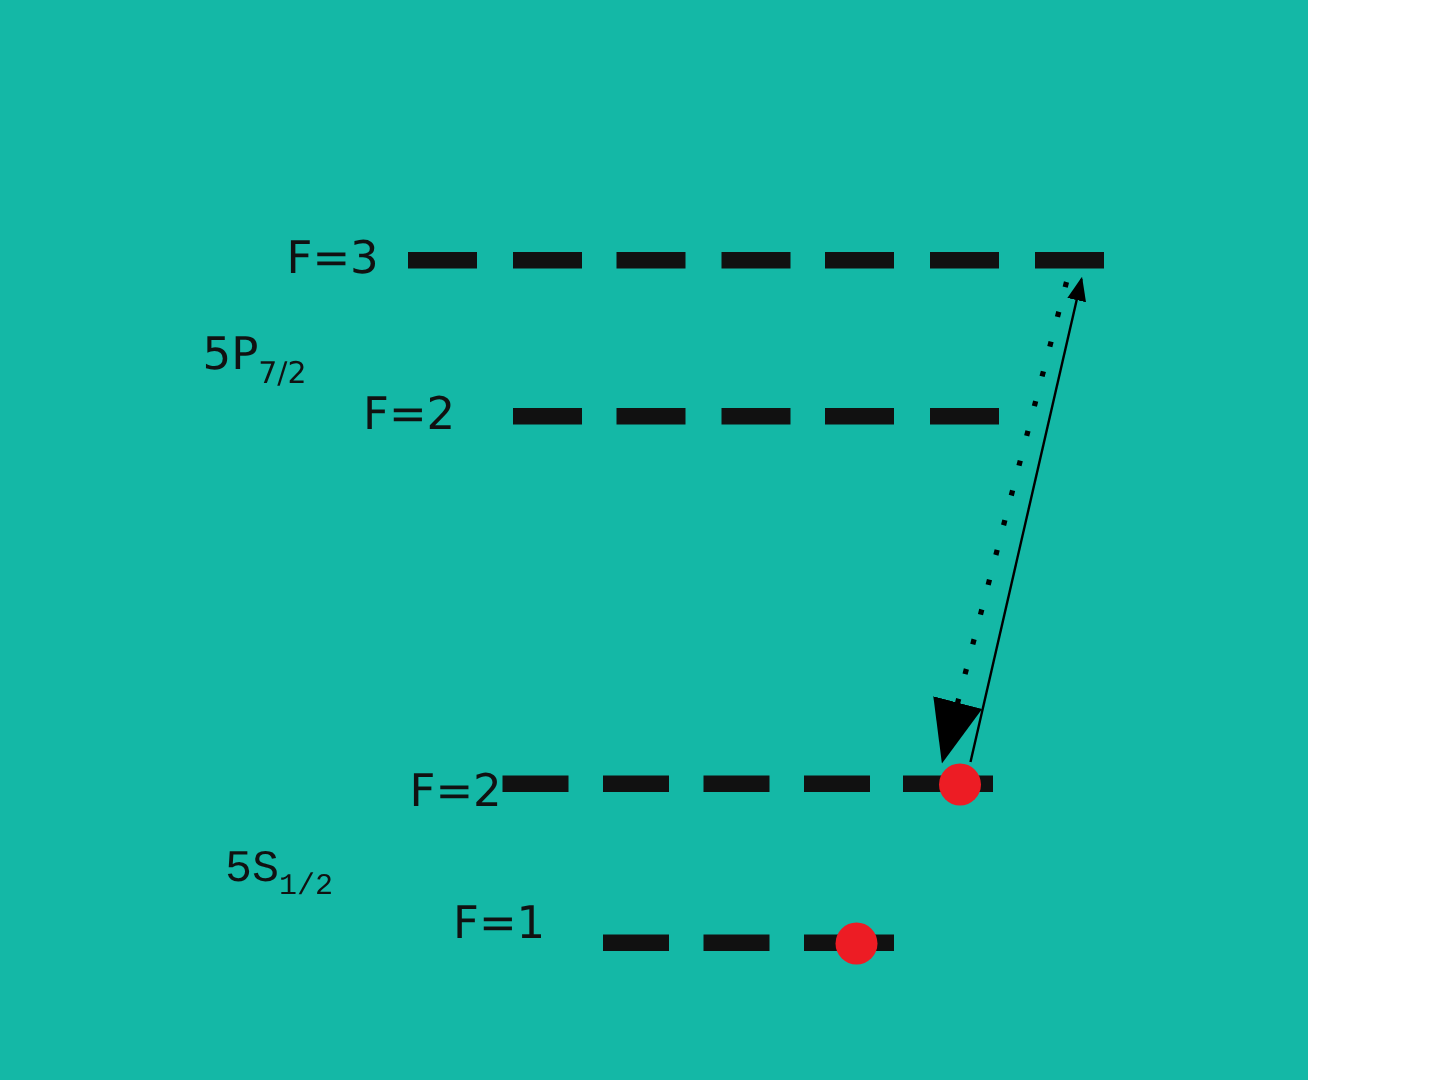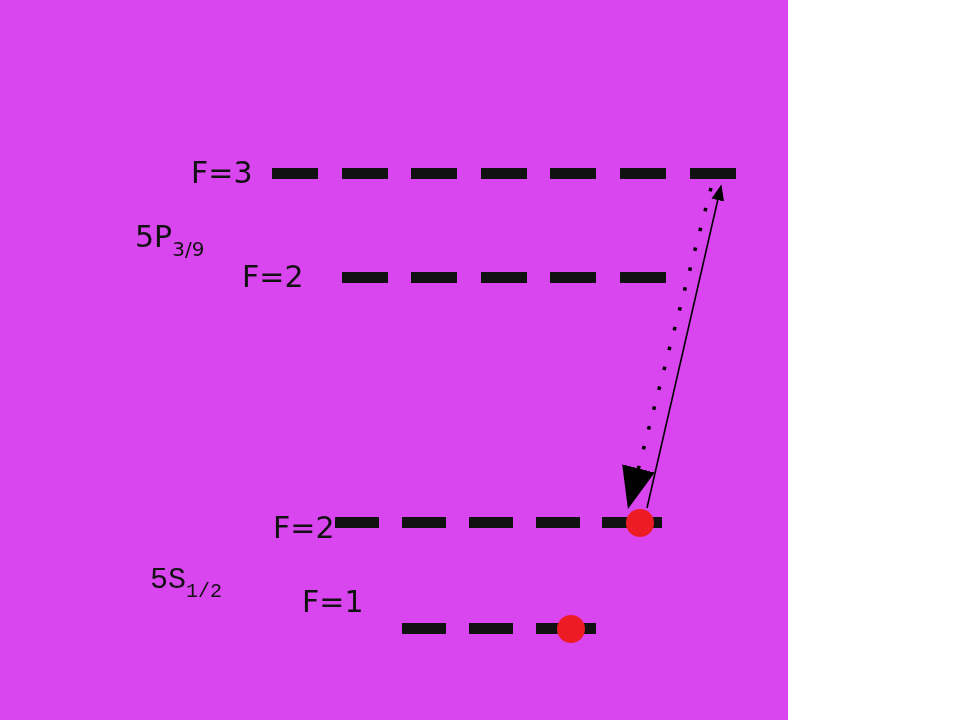--- a/index.html
+++ b/index.html
@@ -1,16 +1,16 @@
 <!DOCTYPE html>
 <html><head>
 <meta charset="utf-8">
 <style>
   html,body{margin:0;padding:0;background:#fff;}
-  #canvas{position:relative;width:788px;height:720px;overflow:hidden;background:#d946ef;}
+  #canvas{position:relative;width:872px;height:720px;overflow:hidden;background:#14b8a6;}
   .lbl{position:absolute;font-family:"DejaVu Sans",sans-serif;color:#111;font-size:30px;line-height:1;white-space:nowrap;}
   .lbl sub{font-size:20px;vertical-align:-9px;}
   svg{position:absolute;left:0;top:0;}
 </style>
 </head>
 <body>
 
 <div id="canvas">
   <svg width="960" height="720">
     <defs>
@@ -56,18 +56,18 @@
     </g>
 
     <line x1="647" y1="508" x2="721" y2="186" stroke="#000" stroke-width="1.6" marker-end="url(#ah)"></line>
     <line x1="711" y1="188" x2="629" y2="505" stroke="#000" stroke-width="3.5" stroke-dasharray="3.5 17" marker-end="url(#ah2)"></line>
 
     <circle cx="640" cy="523" r="14" fill="#ED1C24"></circle>
     <circle cx="571" cy="629" r="14" fill="#ED1C24"></circle>
   </svg>
 
   <div class="lbl" style="left:191px;top:158px;">F=3</div>
-  <div class="lbl" style="left:135px;top:222px;"><span>5P</span><sub>3/9</sub></div>
+  <div class="lbl" style="left:135px;top:222px;"><span>5P</span><sub>7/2</sub></div>
   <div class="lbl" style="left:242px;top:262px;">F=2</div>
   <div class="lbl" style="left:273px;top:513px;">F=2</div>
   <div class="lbl" style="left:150px;top:565px;font-family:Liberation Mono, monospace;"><span>5S</span><sub>1/2</sub></div>
-  <div class="lbl" style="left:302px;top:587px;">F=1</div>
+  <div class="lbl" style="left:302px;top:601px;">F=1</div>
 </div>
 
 </body></html>

